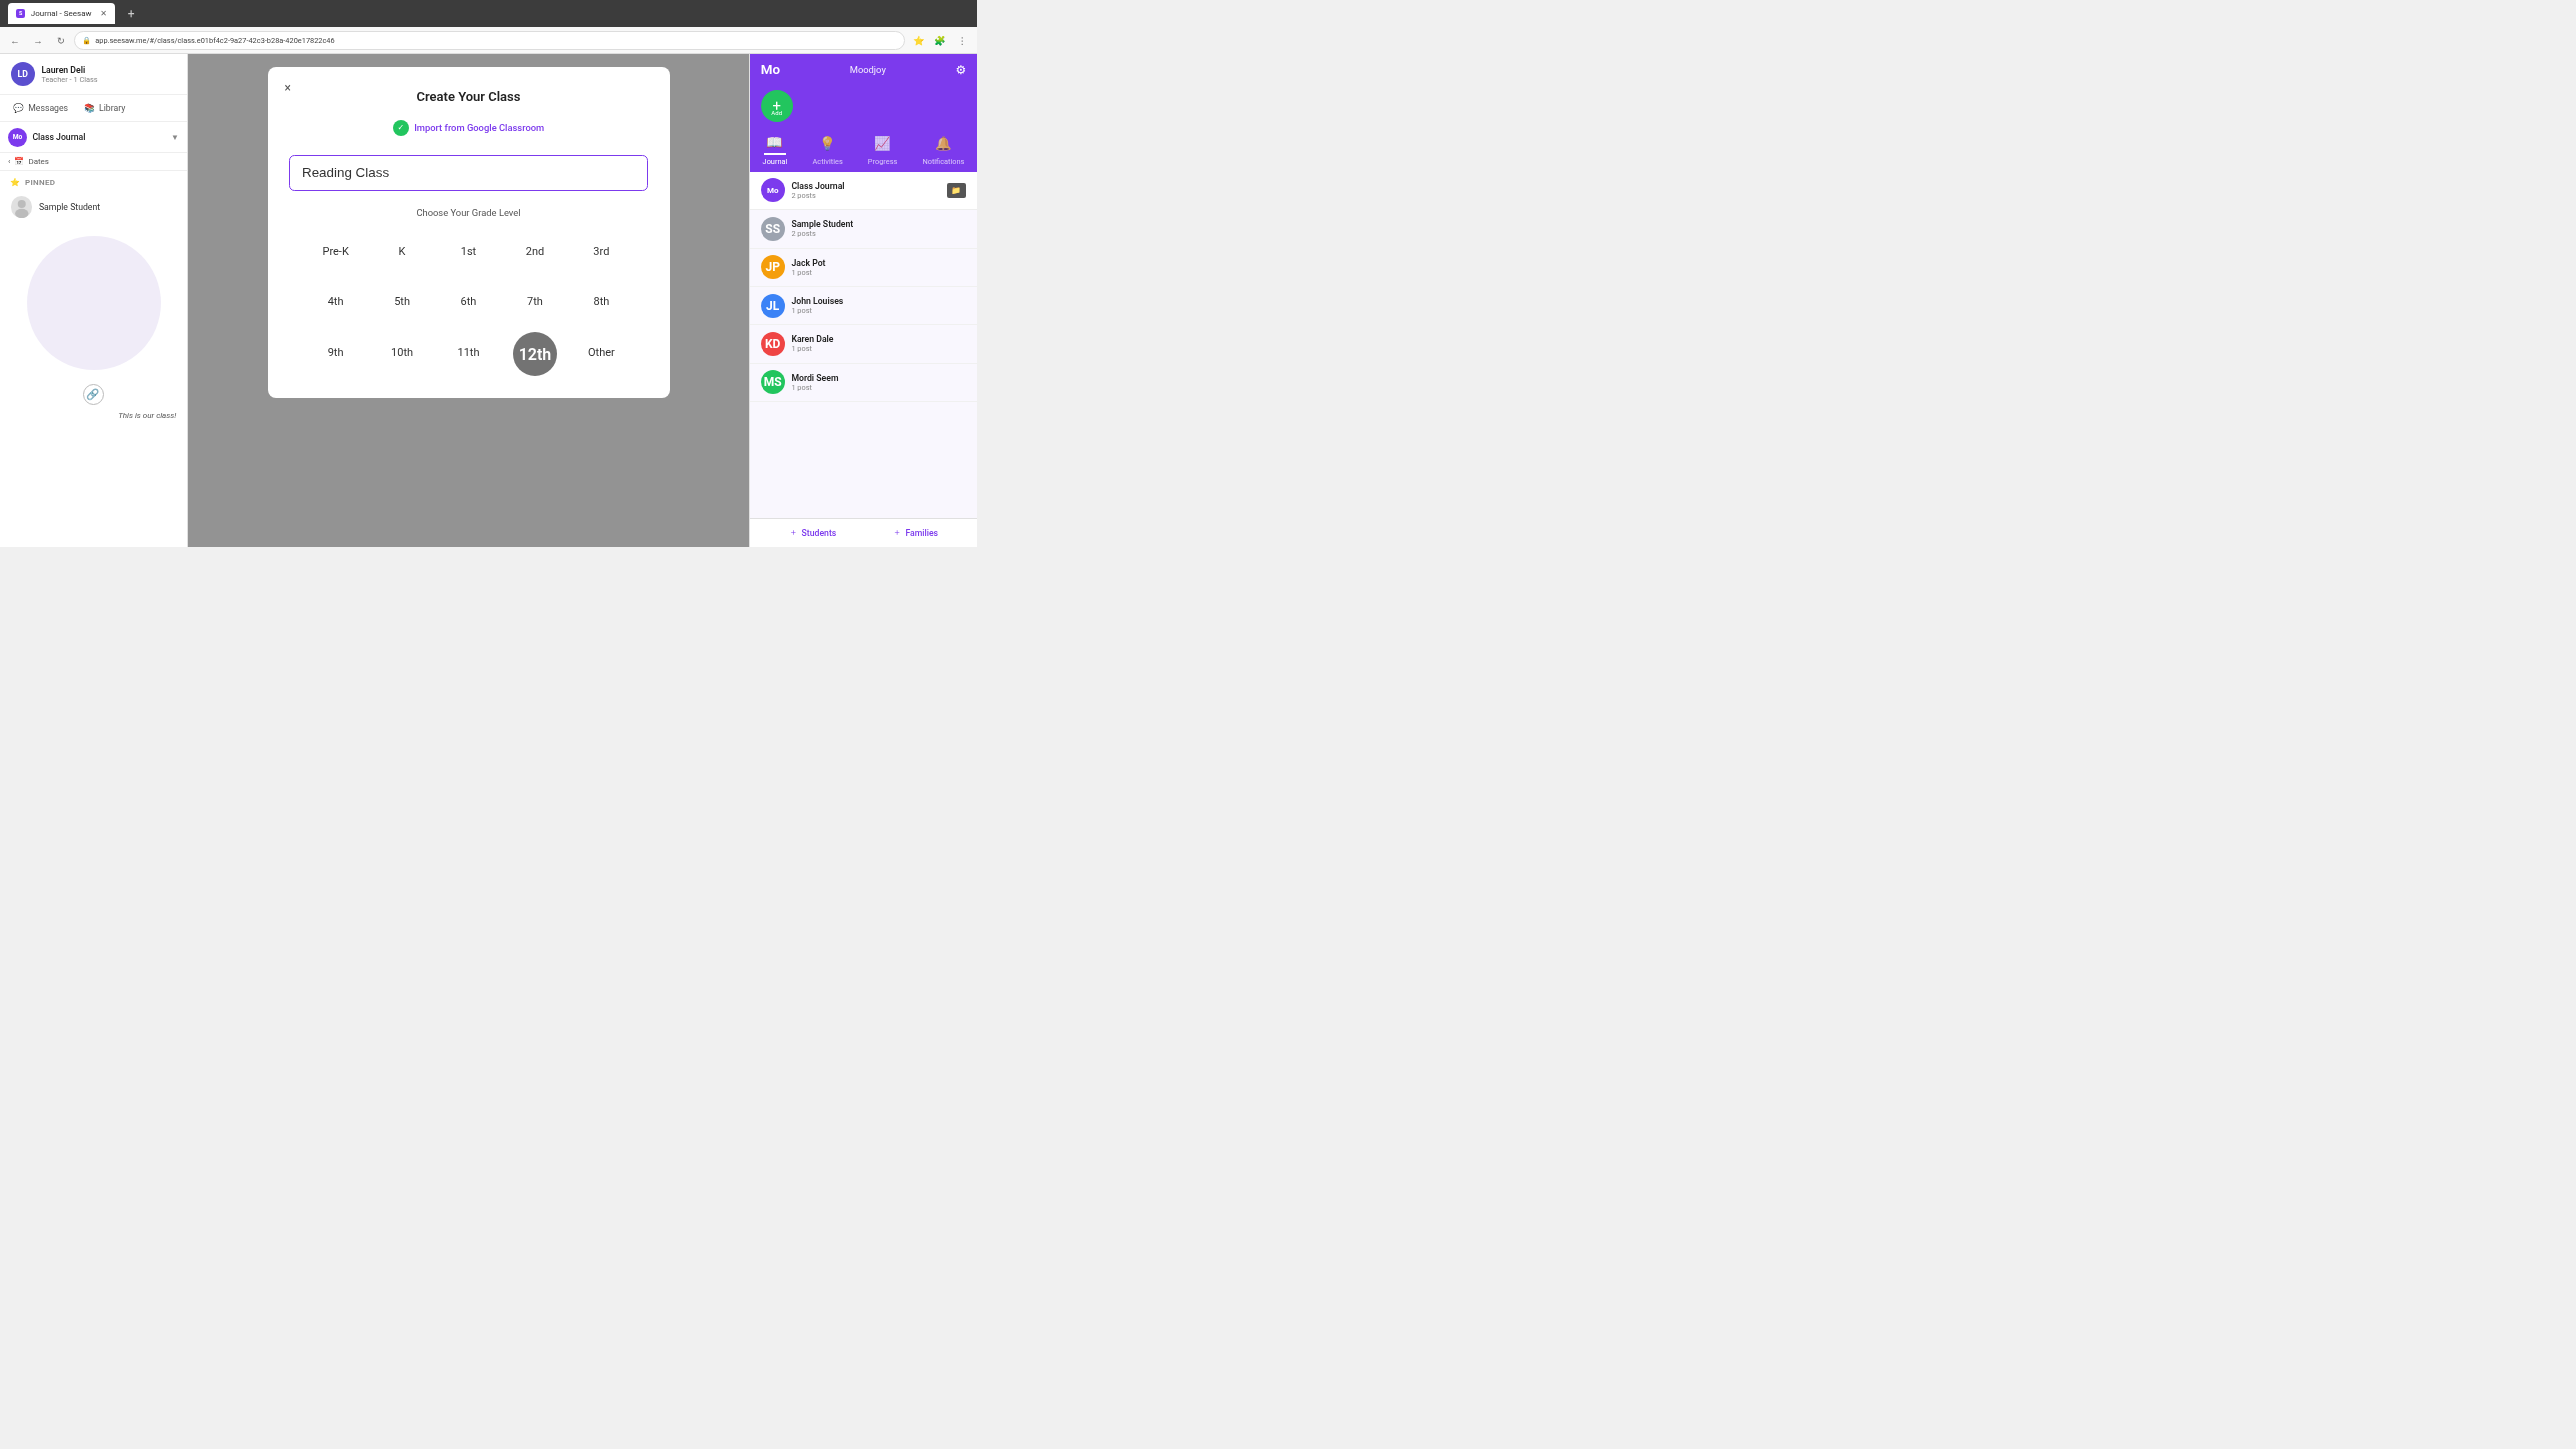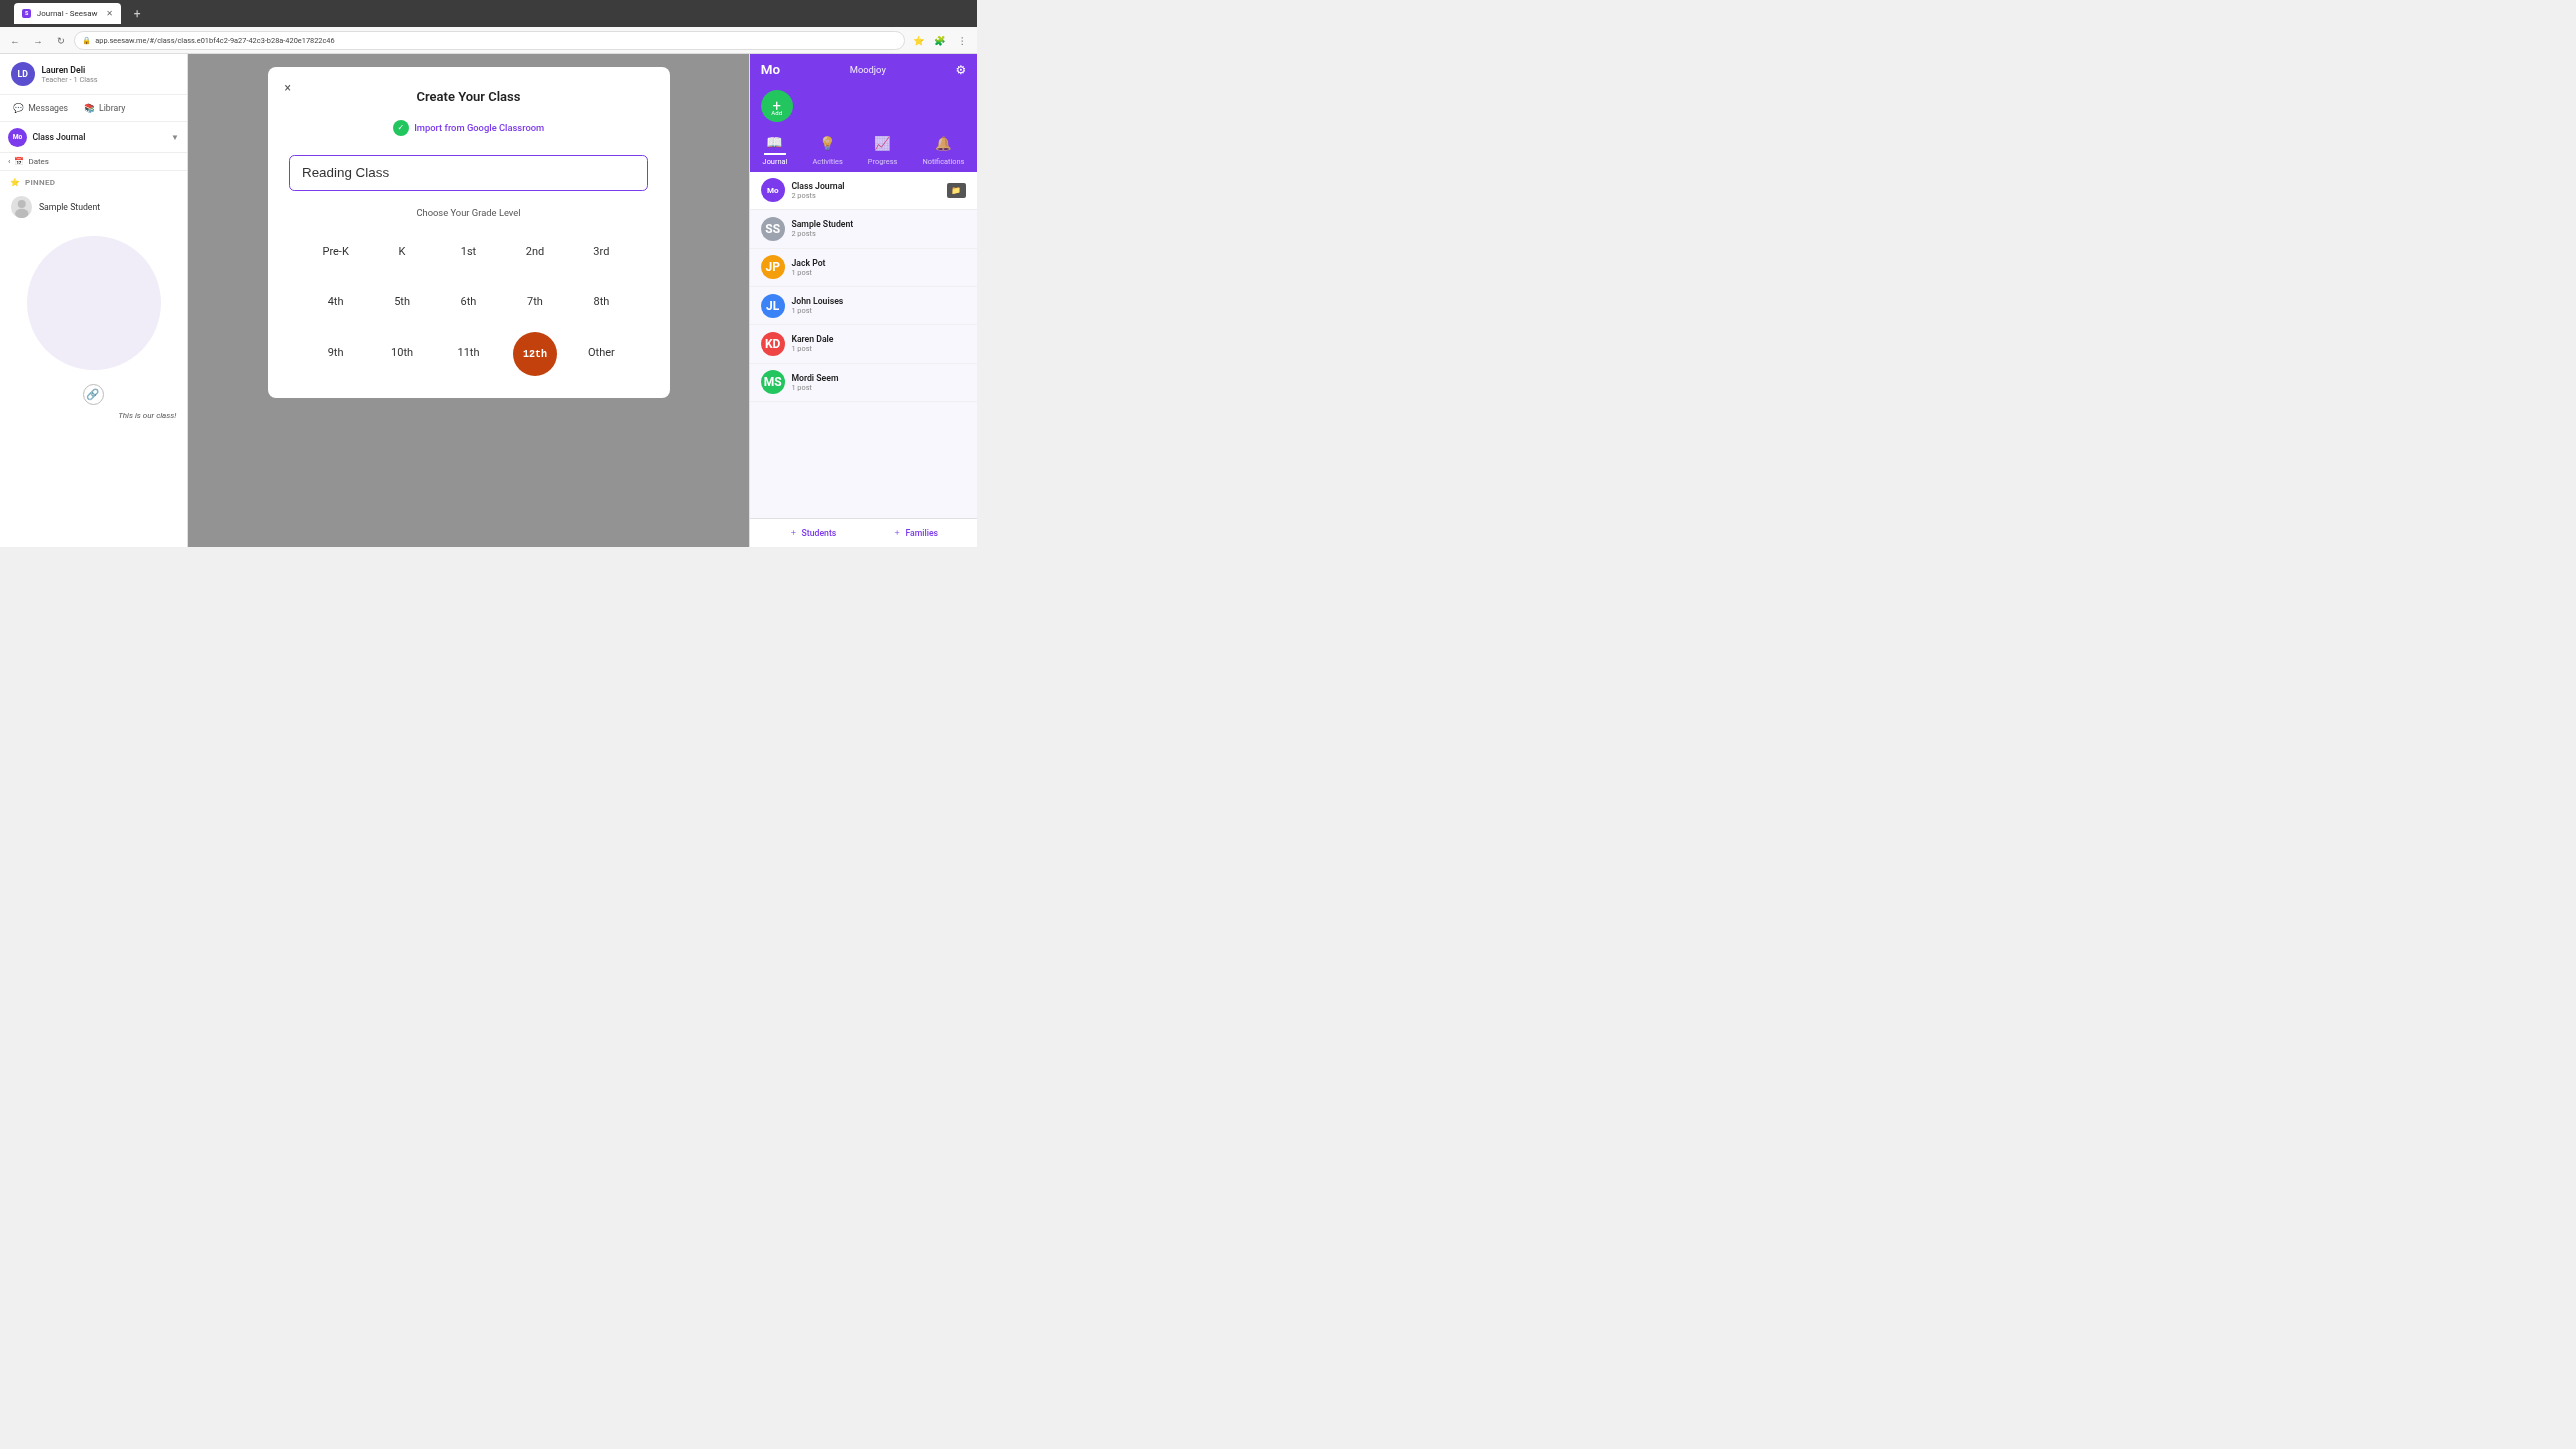--- a/index.html
+++ b/index.html
@@ -11,21 +11,21 @@
       overflow: hidden;
       position: relative;
     }
 
     
     .browser-chrome {
       background: #3c3c3c;
       height: 27px;
       display: flex;
       align-items: center;
-      padding: 0 14px;
+      padding: 0 8px;
       gap: 10px;
     }
     .browser-tab {
       background: #fff;
       border-radius: 4px 4px 0 0;
       height: 21.5px;
       display: flex;
       align-items: center;
       padding: 0 8px;
       gap: 5.4px;
@@ -426,27 +426,26 @@
       justify-content: center;
       font-size: 11px;
       color: #333;
       cursor: pointer;
       padding: 10.7px 0;
       border-radius: 50%;
       width: 40px; height: 40px;
       margin: 0 auto;
     }
     .grade-item.selected {
-      background: #c2410c;
+      background: #737373;
       color: white;
       border-radius: 50%;
       width: 44px; height: 44px;
-      font-size: 10px;
+      font-size: 16px;
       font-weight: 600;
-      font-family: Liberation Mono, monospace;
     }
   </style>
 </head>
 <body>
 
 <div class="browser-chrome">
   <div class="browser-tab">
     <div class="tab-favicon">
       <span>S</span>
     </div>

